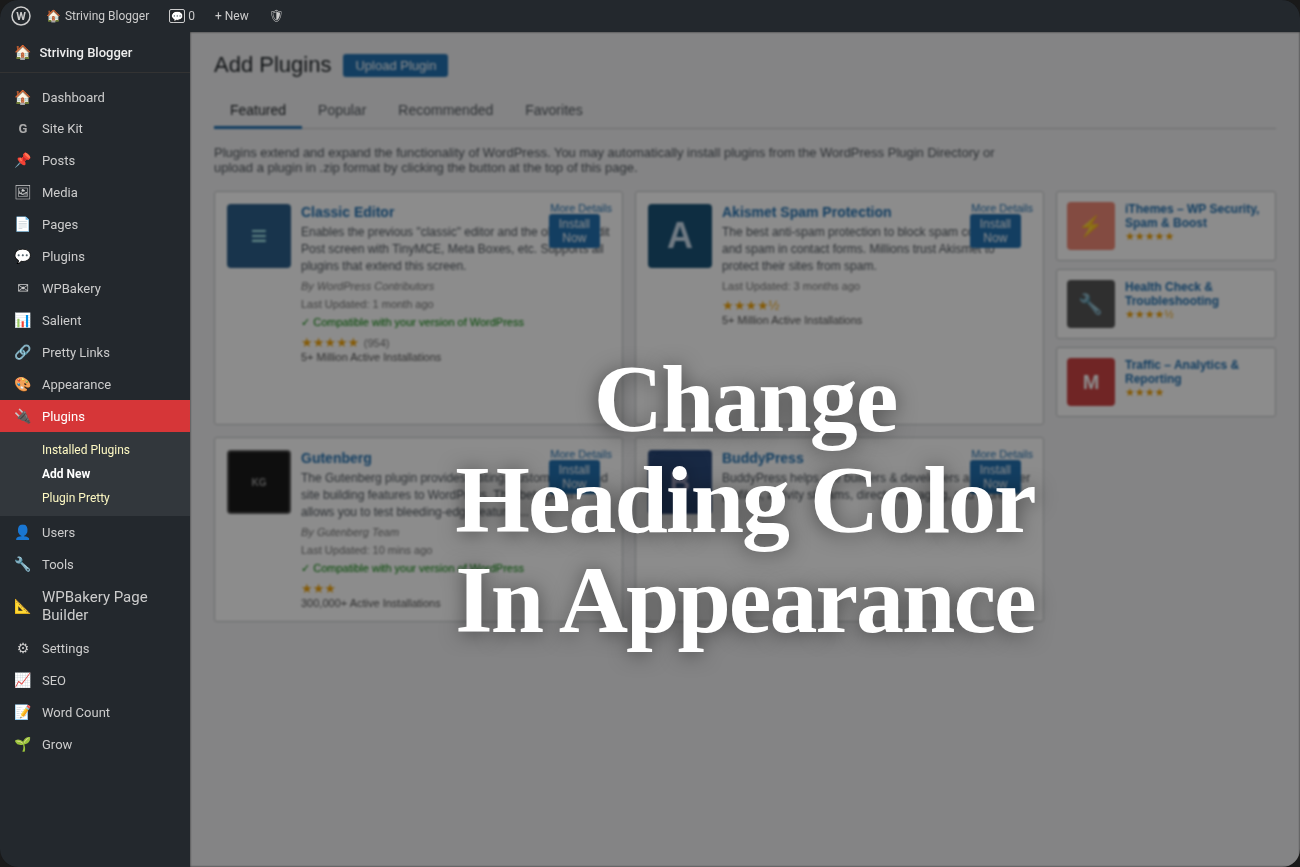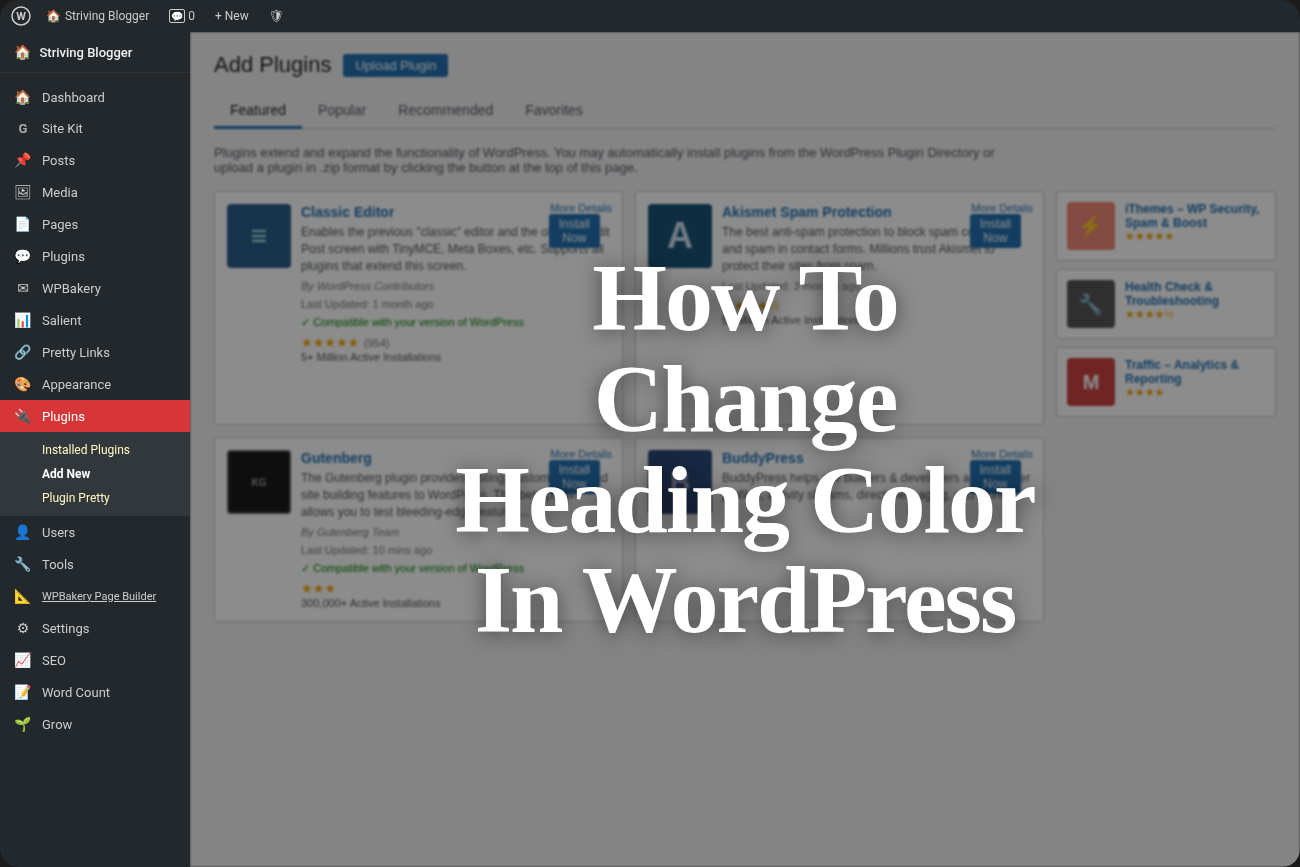--- a/index.html
+++ b/index.html
@@ -395,21 +395,21 @@
         <div class="sidebar-item">
           <span class="sidebar-item-icon">👤</span>
           <span>Users</span>
         </div>
         <div class="sidebar-item">
           <span class="sidebar-item-icon">🔧</span>
           <span>Tools</span>
         </div>
         <div class="sidebar-item">
           <span class="sidebar-item-icon">📐</span>
-          <span style="font-size:11px;text-decoration:underline;">WPBakery Page Builder</span>
+          <span style="font-size:15px;">WPBakery Page Builder</span>
         </div>
         <div class="sidebar-item">
           <span class="sidebar-item-icon">⚙</span>
           <span>Settings</span>
         </div>
         <div class="sidebar-item">
           <span class="sidebar-item-icon">📈</span>
           <span>SEO</span>
         </div>
         <div class="sidebar-item">
@@ -538,22 +538,22 @@
                 <button class="plugin-action-btn">Install Now</button>
                 <a style="font-size:11px;color:#2271b1;cursor:pointer;">More Details</a>
               </div>
             </div>
           </div>
         </div>
       </div>
 
       <div class="overlay">
         <div class="overlay-text">
-          <span>How To</span><br>
+          <br>
           <span>Change</span><br>
           <span>Heading Color</span><br>
-          <span>In WordPress</span>
+          <span>In Appearance</span>
         </div>
       </div>
 
     </div>
   </div>
 </div>
 
 </body></html>

